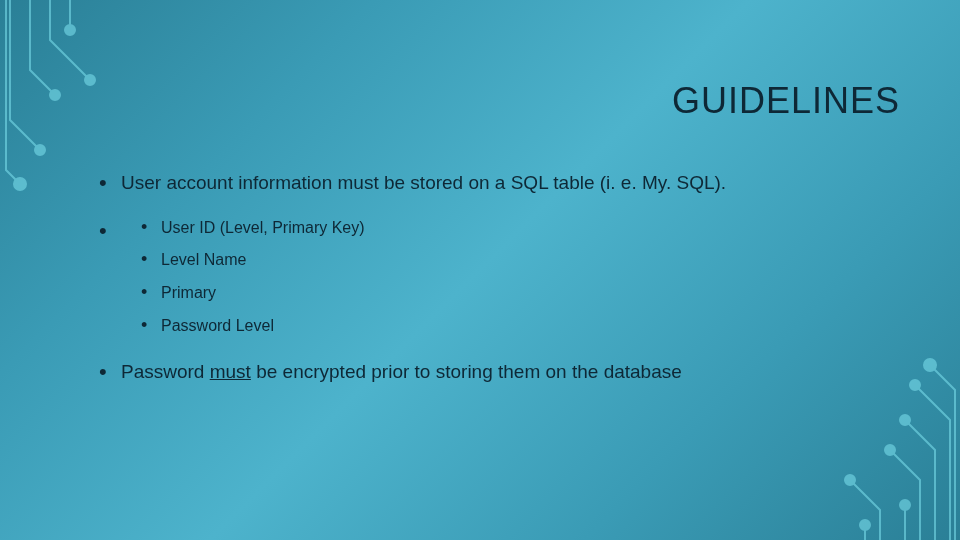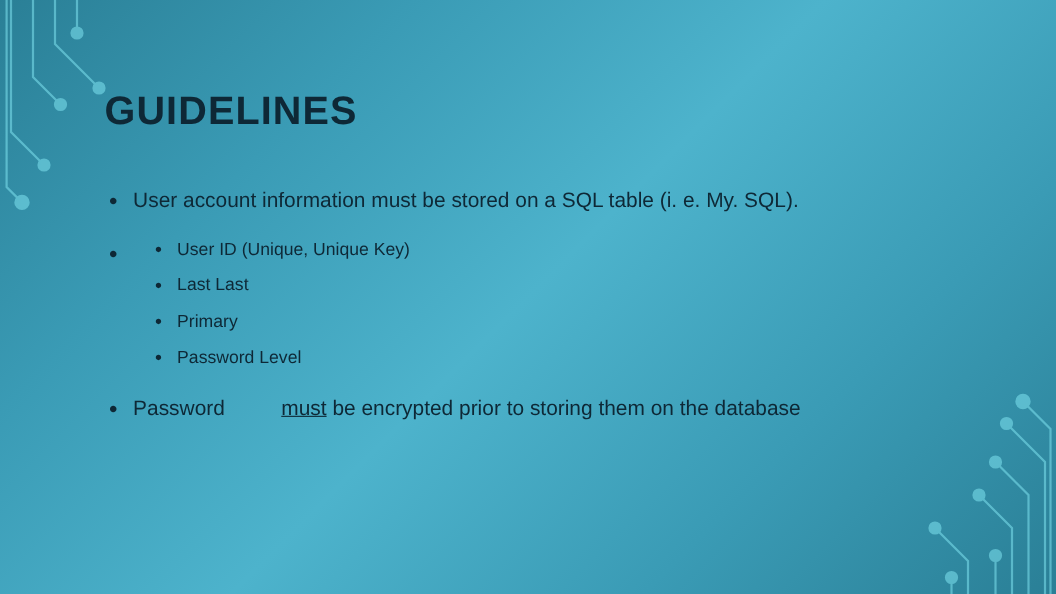--- a/index.html
+++ b/index.html
@@ -15,23 +15,24 @@
   .circuit .node { fill: #7fe3f0; }
   .content {
     position: absolute;
     top: 80px;
     left: 95px;
     right: 60px;
   }
   .title {
     font-size: 36px;
     letter-spacing: 1px;
-    font-weight: 700;
+    font-weight: 400;
     color: #0e2836;
     margin-bottom: 48px;
+    text-align: right;
   }
   ul.main { list-style: none; }
   ul.main > li {
     position: relative;
     font-size: 19px;
     line-height: 1.35;
     margin-bottom: 22px;
     padding-left: 26px;
     color: #0e2836;
   }
@@ -53,21 +54,21 @@
     color: #0e2836;
   }
   ul.sub > li::before {
     content: "•";
     position: absolute;
     left: 20px;
     top: -2px;
     font-size: 18px;
     color: #0e2836;
   }
-  .underline { text-decoration: underline; margin-left: 46px; }
+  .underline { text-decoration: underline; }
 </style>
 </head>
 <body>
 
 <div class="slide">
 
   <svg class="circuit" style="top:0;left:0" width="210" height="260" viewBox="0 0 210 260">
     <path d="M10 0 L10 120 L40 150"></path>
       <circle class="node" cx="40" cy="150" r="5"></circle>
     <path d="M30 0 L30 70 L55 95"></path>
@@ -98,22 +99,22 @@
   </svg>
 
   <div class="content">
     <h1 class="title">GUIDELINES</h1>
 
     <ul class="main">
       <li>User account information must be stored on a SQL table (i. e. My. SQL).</li>
 
       <li>
         <ul class="sub">
-          <li>User ID (Unique, Unique Key)</li>
-          <li>Last Last</li>
+          <li>User ID (Level, Primary Key)</li>
+          <li>Level Name</li>
           <li>Primary</li>
           <li>Password Level</li>
         </ul>
       </li>
 
       <li>
         <span>Password </span><span class="underline">must</span><span> be encrypted prior to storing them on the database</span>
       </li>
     </ul>
   </div>

